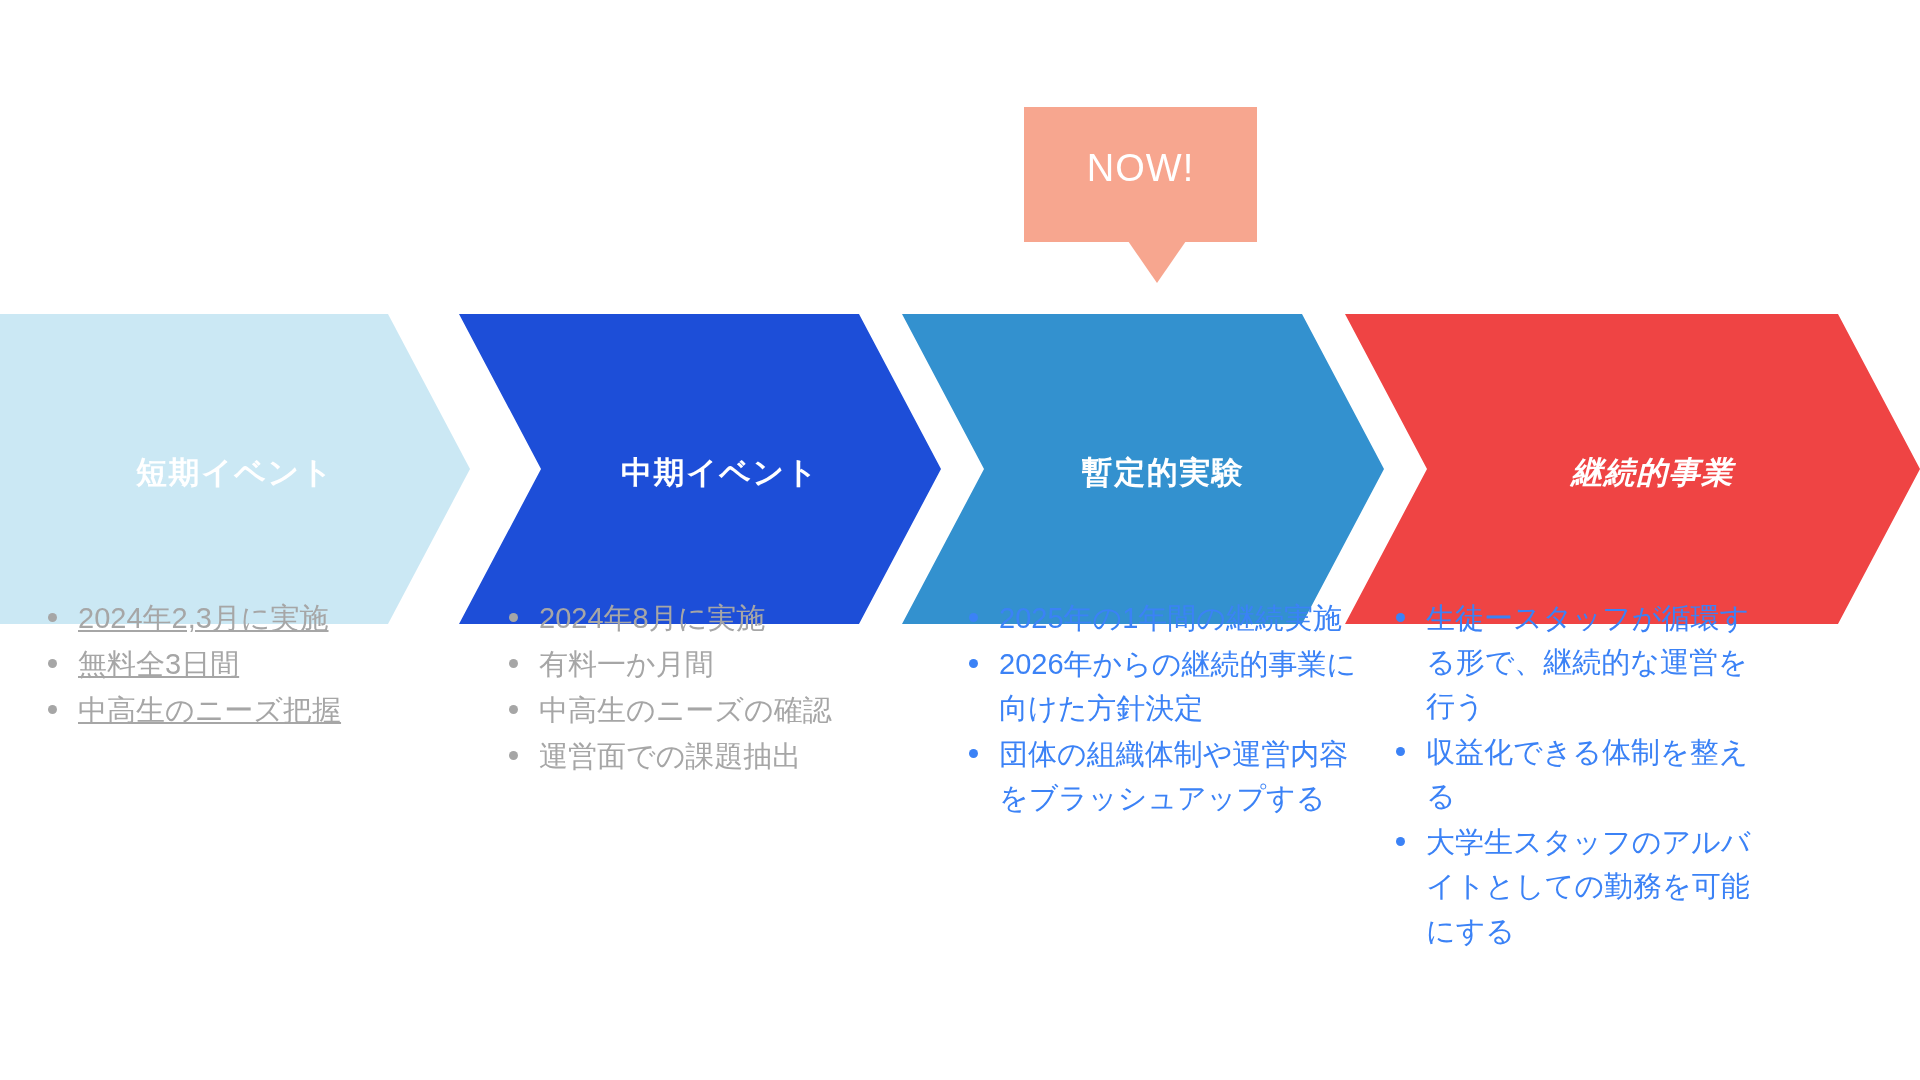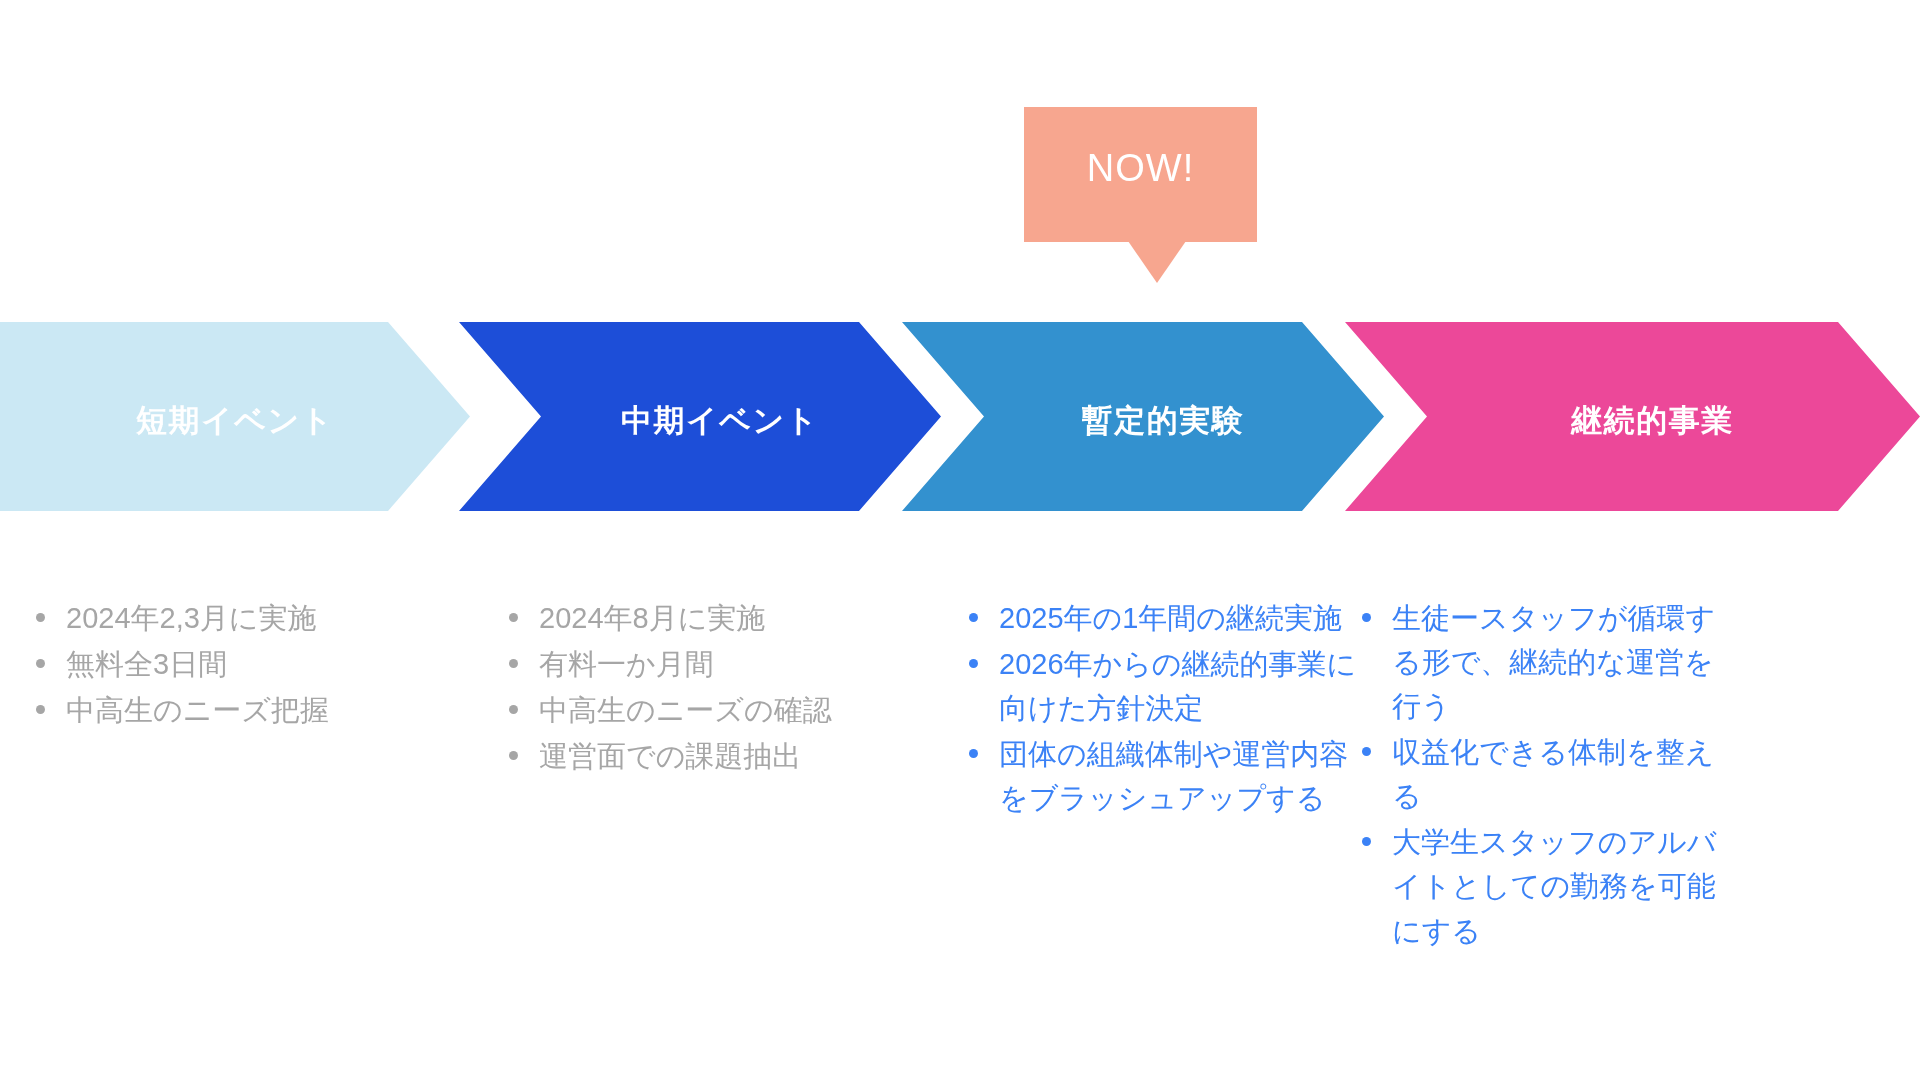--- a/index.html
+++ b/index.html
@@ -18,22 +18,22 @@
   
   #process-band {
     position: absolute;
     left: 0;
     top: 306px;
     width: 1920px;
     height: 242px;
   }
   .chevron {
     position: absolute;
-    top: 16px;
-    height: 189px;
+    top: 8px;
+    height: 310px;
     display: flex;
     align-items: center;
     justify-content: center;
     box-sizing: border-box;
   }
   .chevron-label {
     color: #ffffff;
     font-size: 31px;
     font-weight: bold;
     letter-spacing: 1.5px;
@@ -106,24 +106,24 @@
   #columns {
     position: absolute;
     left: 0;
     top: 596px;
     width: 1920px;
   }
   .bullet-col {
     position: absolute;
     top: 0;
   }
-  .bullet-col.col-0 { left: 22px;   width: 400px; }
+  .bullet-col.col-0 { left: 34px;   width: 400px; text-decoration: underline; }
   .bullet-col.col-1 { left: 495px;  width: 385px; }
   .bullet-col.col-2 { left: 955px;  width: 420px; }
-  .bullet-col.col-3 { left: 1348px; width: 390px; }
+  .bullet-col.col-3 { left: 1382px; width: 390px; }
 
   .bullet-list {
     margin: 0;
     padding: 0;
     list-style: none;
   }
   .bullet-item {
     position: relative;
     padding-left: 44px;
     font-size: 29px;
@@ -158,21 +158,21 @@
   </div>
 
   <div class="chevron stage-1" style="background: #1d4ed8;">
     <span class="chevron-label" style="color: rgb(255, 255, 255);">中期イベント</span>
   </div>
 
   <div class="chevron stage-2" style="background: rgb(51, 145, 207);">
     <span class="chevron-label" style="color: rgb(255, 255, 255);">暫定的実験</span>
   </div>
 
-  <div class="chevron stage-3" style="background: #ec4899;">
+  <div class="chevron stage-3" style="background: #ef4444; font-style: italic;">
     <span class="chevron-label" style="color: rgb(255, 255, 255);">継続的事業</span>
   </div>
 
 </div>
 
 <div id="columns">
 
   <div class="bullet-col col-0 past" style="color: rgb(166, 166, 166);">
     <ul class="bullet-list">
         <li class="bullet-item">2024年2,3月に実施</li>

